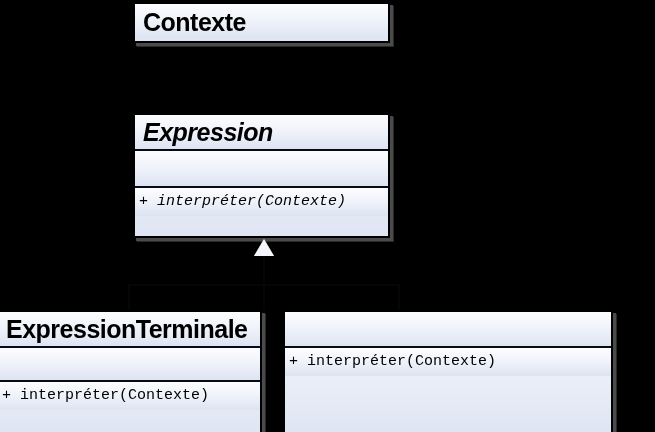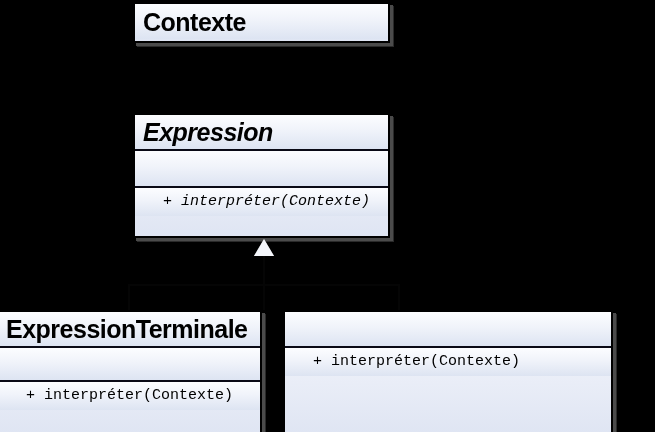--- a/index.html
+++ b/index.html
@@ -55,21 +55,20 @@
     border-radius: 9px;
   }
 
   .uml-member {
     font-family: "Liberation Mono", monospace;
     font-size: 15px;
     color: #000000;
     white-space: nowrap;
     padding: 5px 0 5px 4px;
     line-height: 1.2;
-    margin-left: 24px;
   }
   .uml-member.abstract {
     font-style: italic;
   }
 
   .uml-empty {
     height: 36px;
   }
 
   

